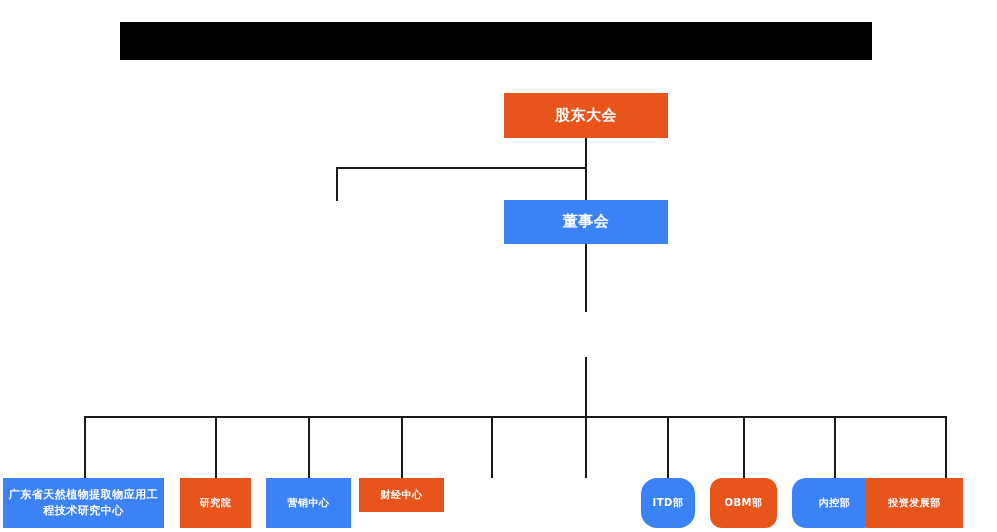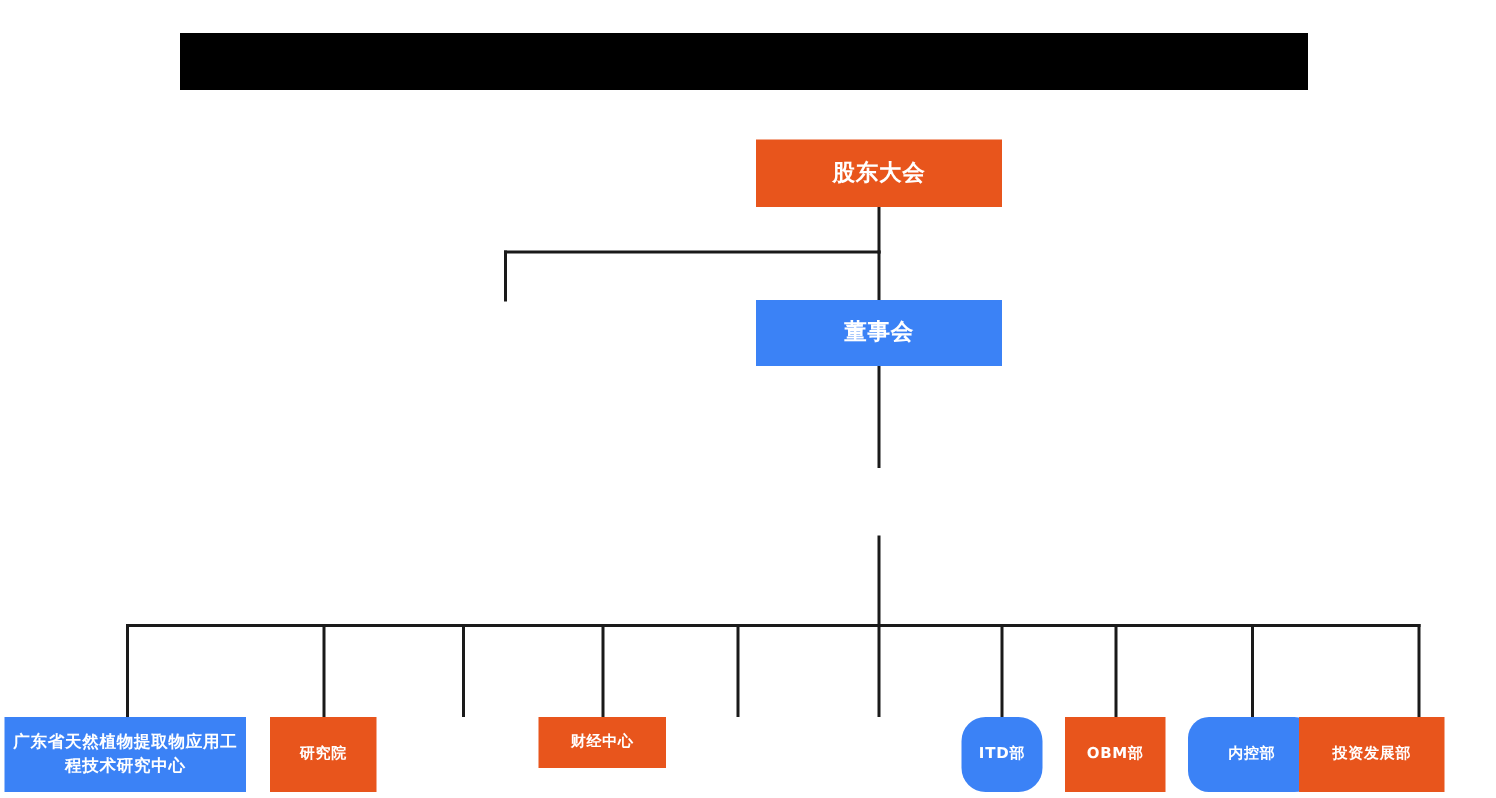--- a/index.html
+++ b/index.html
@@ -105,32 +105,35 @@
 
 
   <div class="node tone-light tier-4 small" style="left:3px; top:478px; width:161px; height:50px;">
     <span class="node-label">广东省天然植物提取物应用工程技术研究中心</span>
   </div>
 
   <div class="node tone-dark tier-4" style="left:180px; top:478px; width:71px; height:50px;">
     <span class="node-label">研究院</span>
   </div>
 
+  <div class="node tone-light tier-4" style="left:266px; top:478px; width:85px; height:50px;">
+    <span class="node-label">营销中心</span>
+  </div>
 
   <div class="node tone-dark tier-4" style="left:359px; top:478px; width:85px; height:34px;">
     <span class="node-label">财经中心</span>
   </div>
 
 
 
   <div class="node tone-light tier-4" style="left:641px; top:478px; width:54px; height:50px;border-radius:16px;">
     <span class="node-label">ITD部</span>
   </div>
 
-  <div class="node tone-dark tier-4" style="left:710px; top:478px; width:67px; height:50px;">
+  <div class="node tone-dark tier-4" style="left:710px; top:478px; width:67px; height:50px;border-radius:12px;">
     <span class="node-label">OBM部</span>
   </div>
 
   <div class="node tone-light tier-4" style="left:792px; top:478px; width:85px; height:50px;border-radius:14px;">
     <span class="node-label">内控部</span>
   </div>
 
   <div class="node tone-dark tier-4" style="left:866px; top:478px; width:97px; height:50px;">
     <span class="node-label">投资发展部</span>
   </div>

